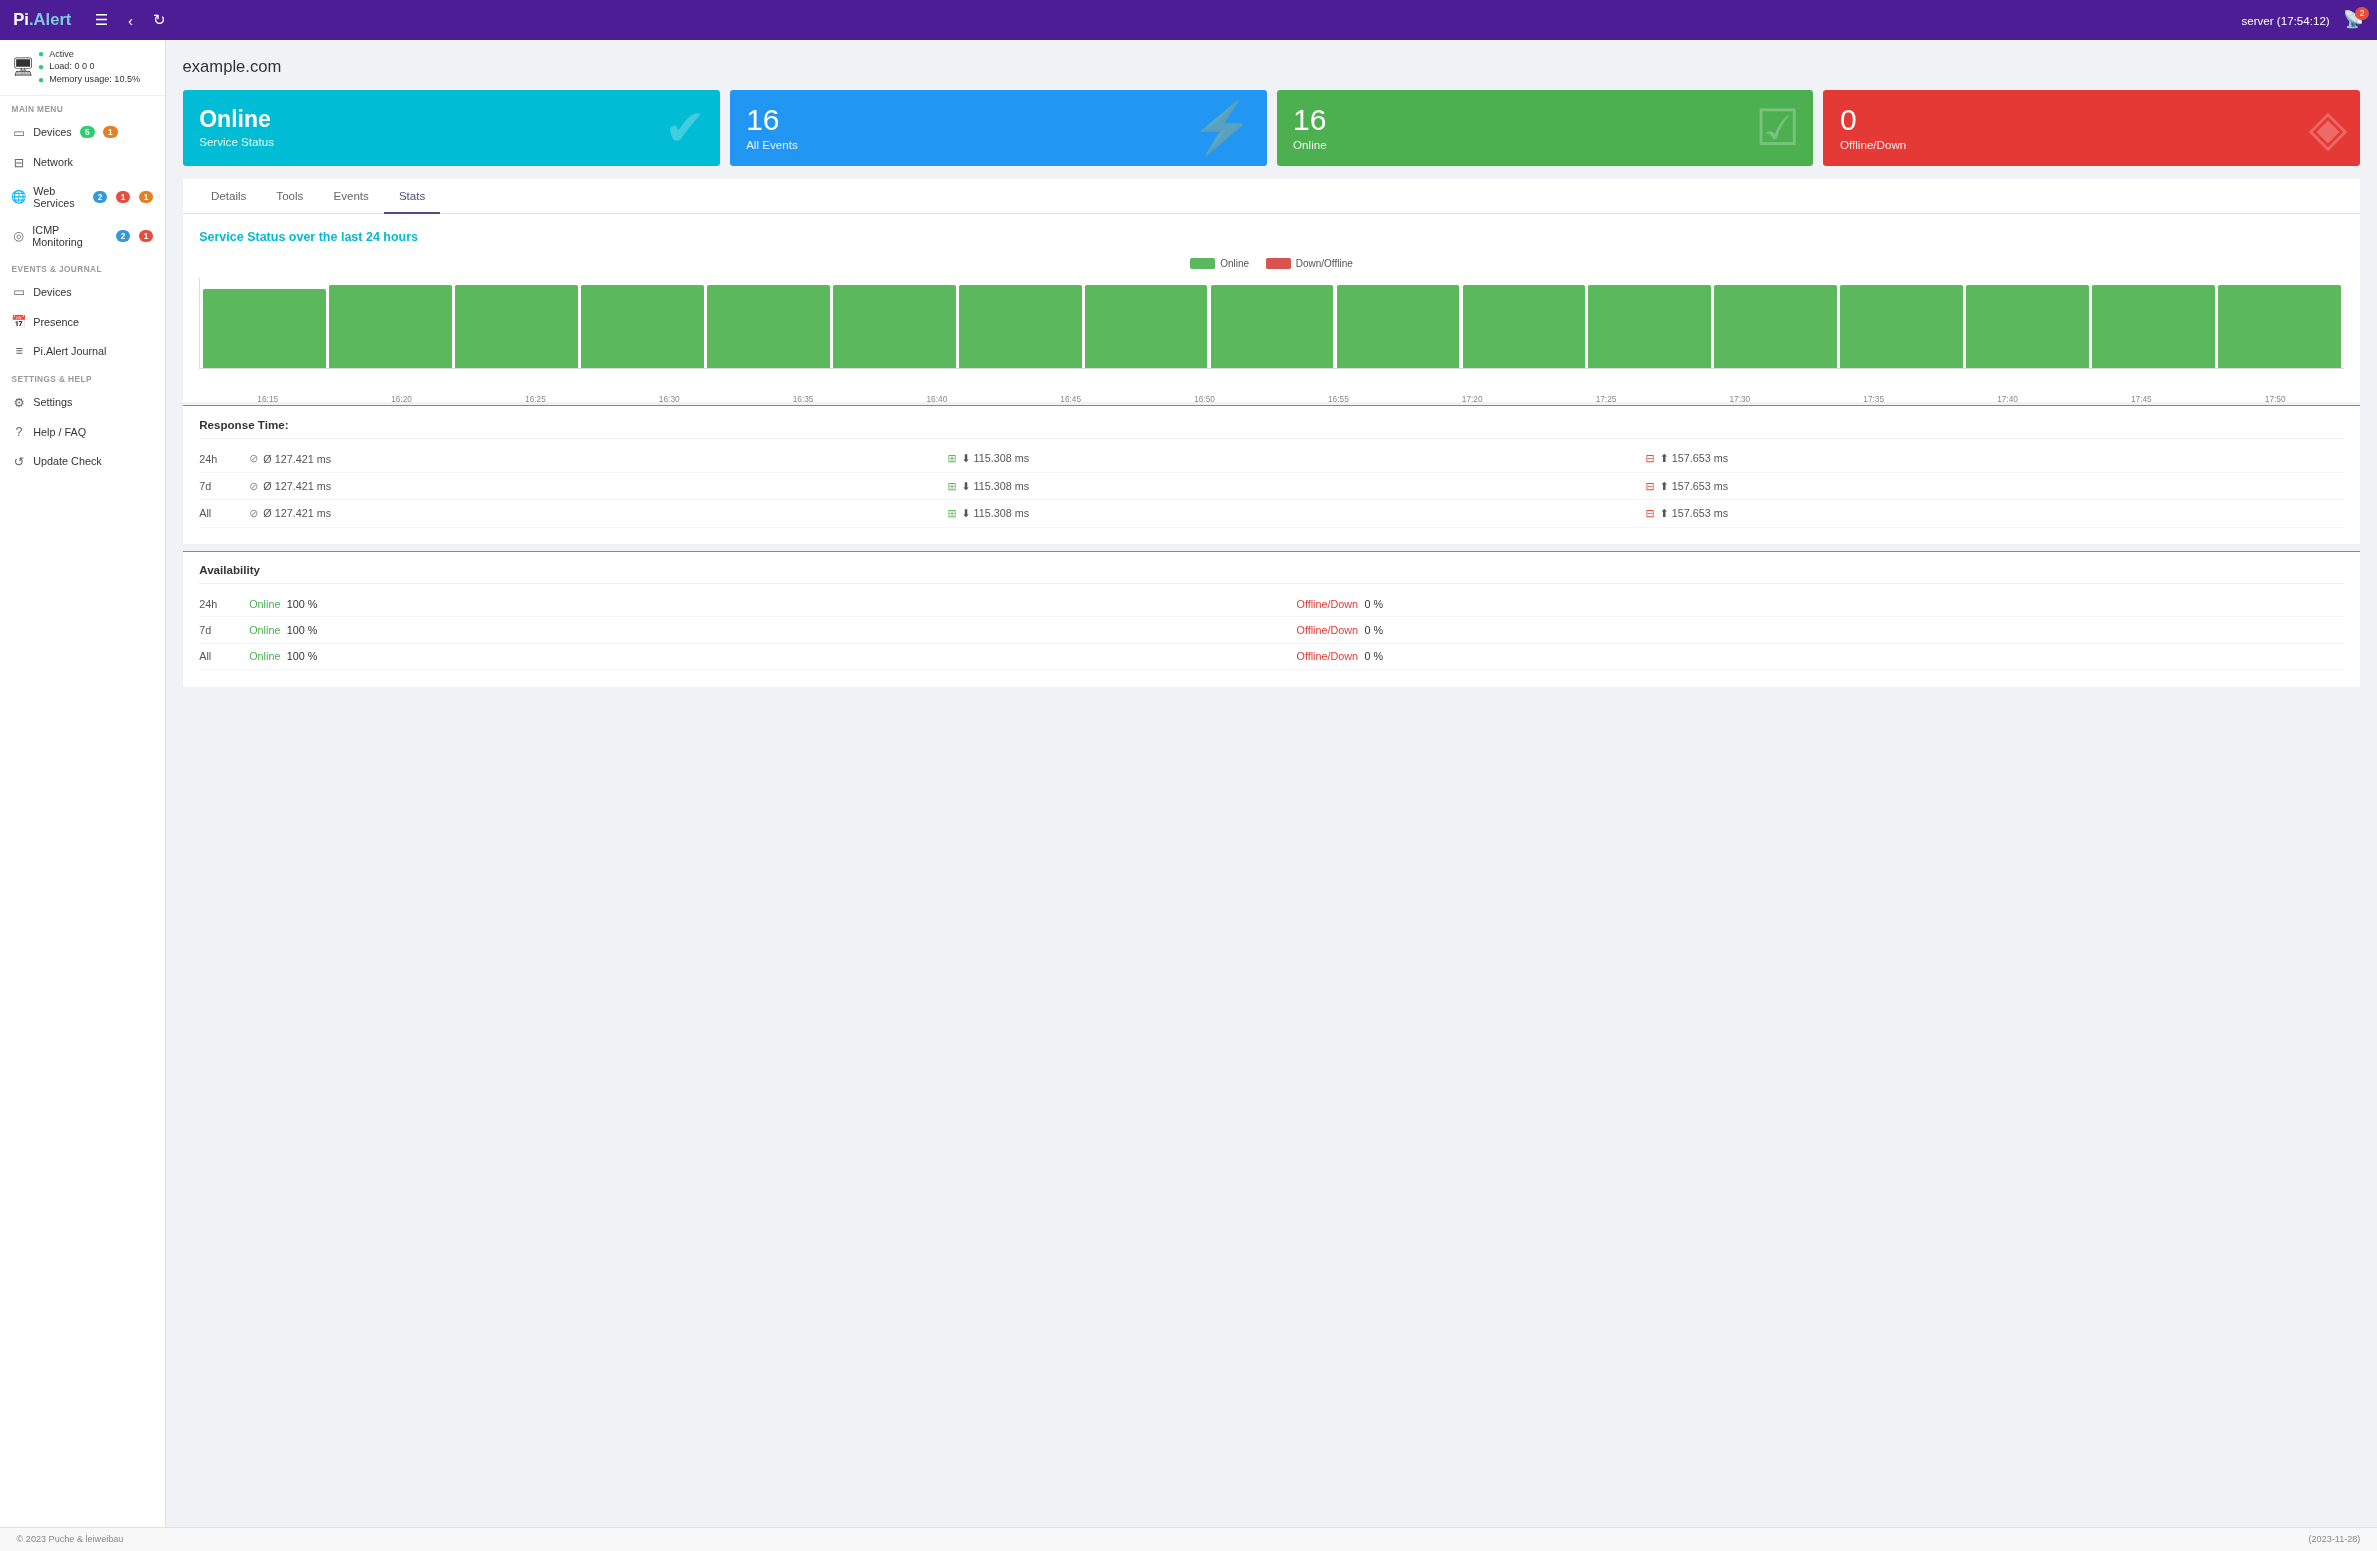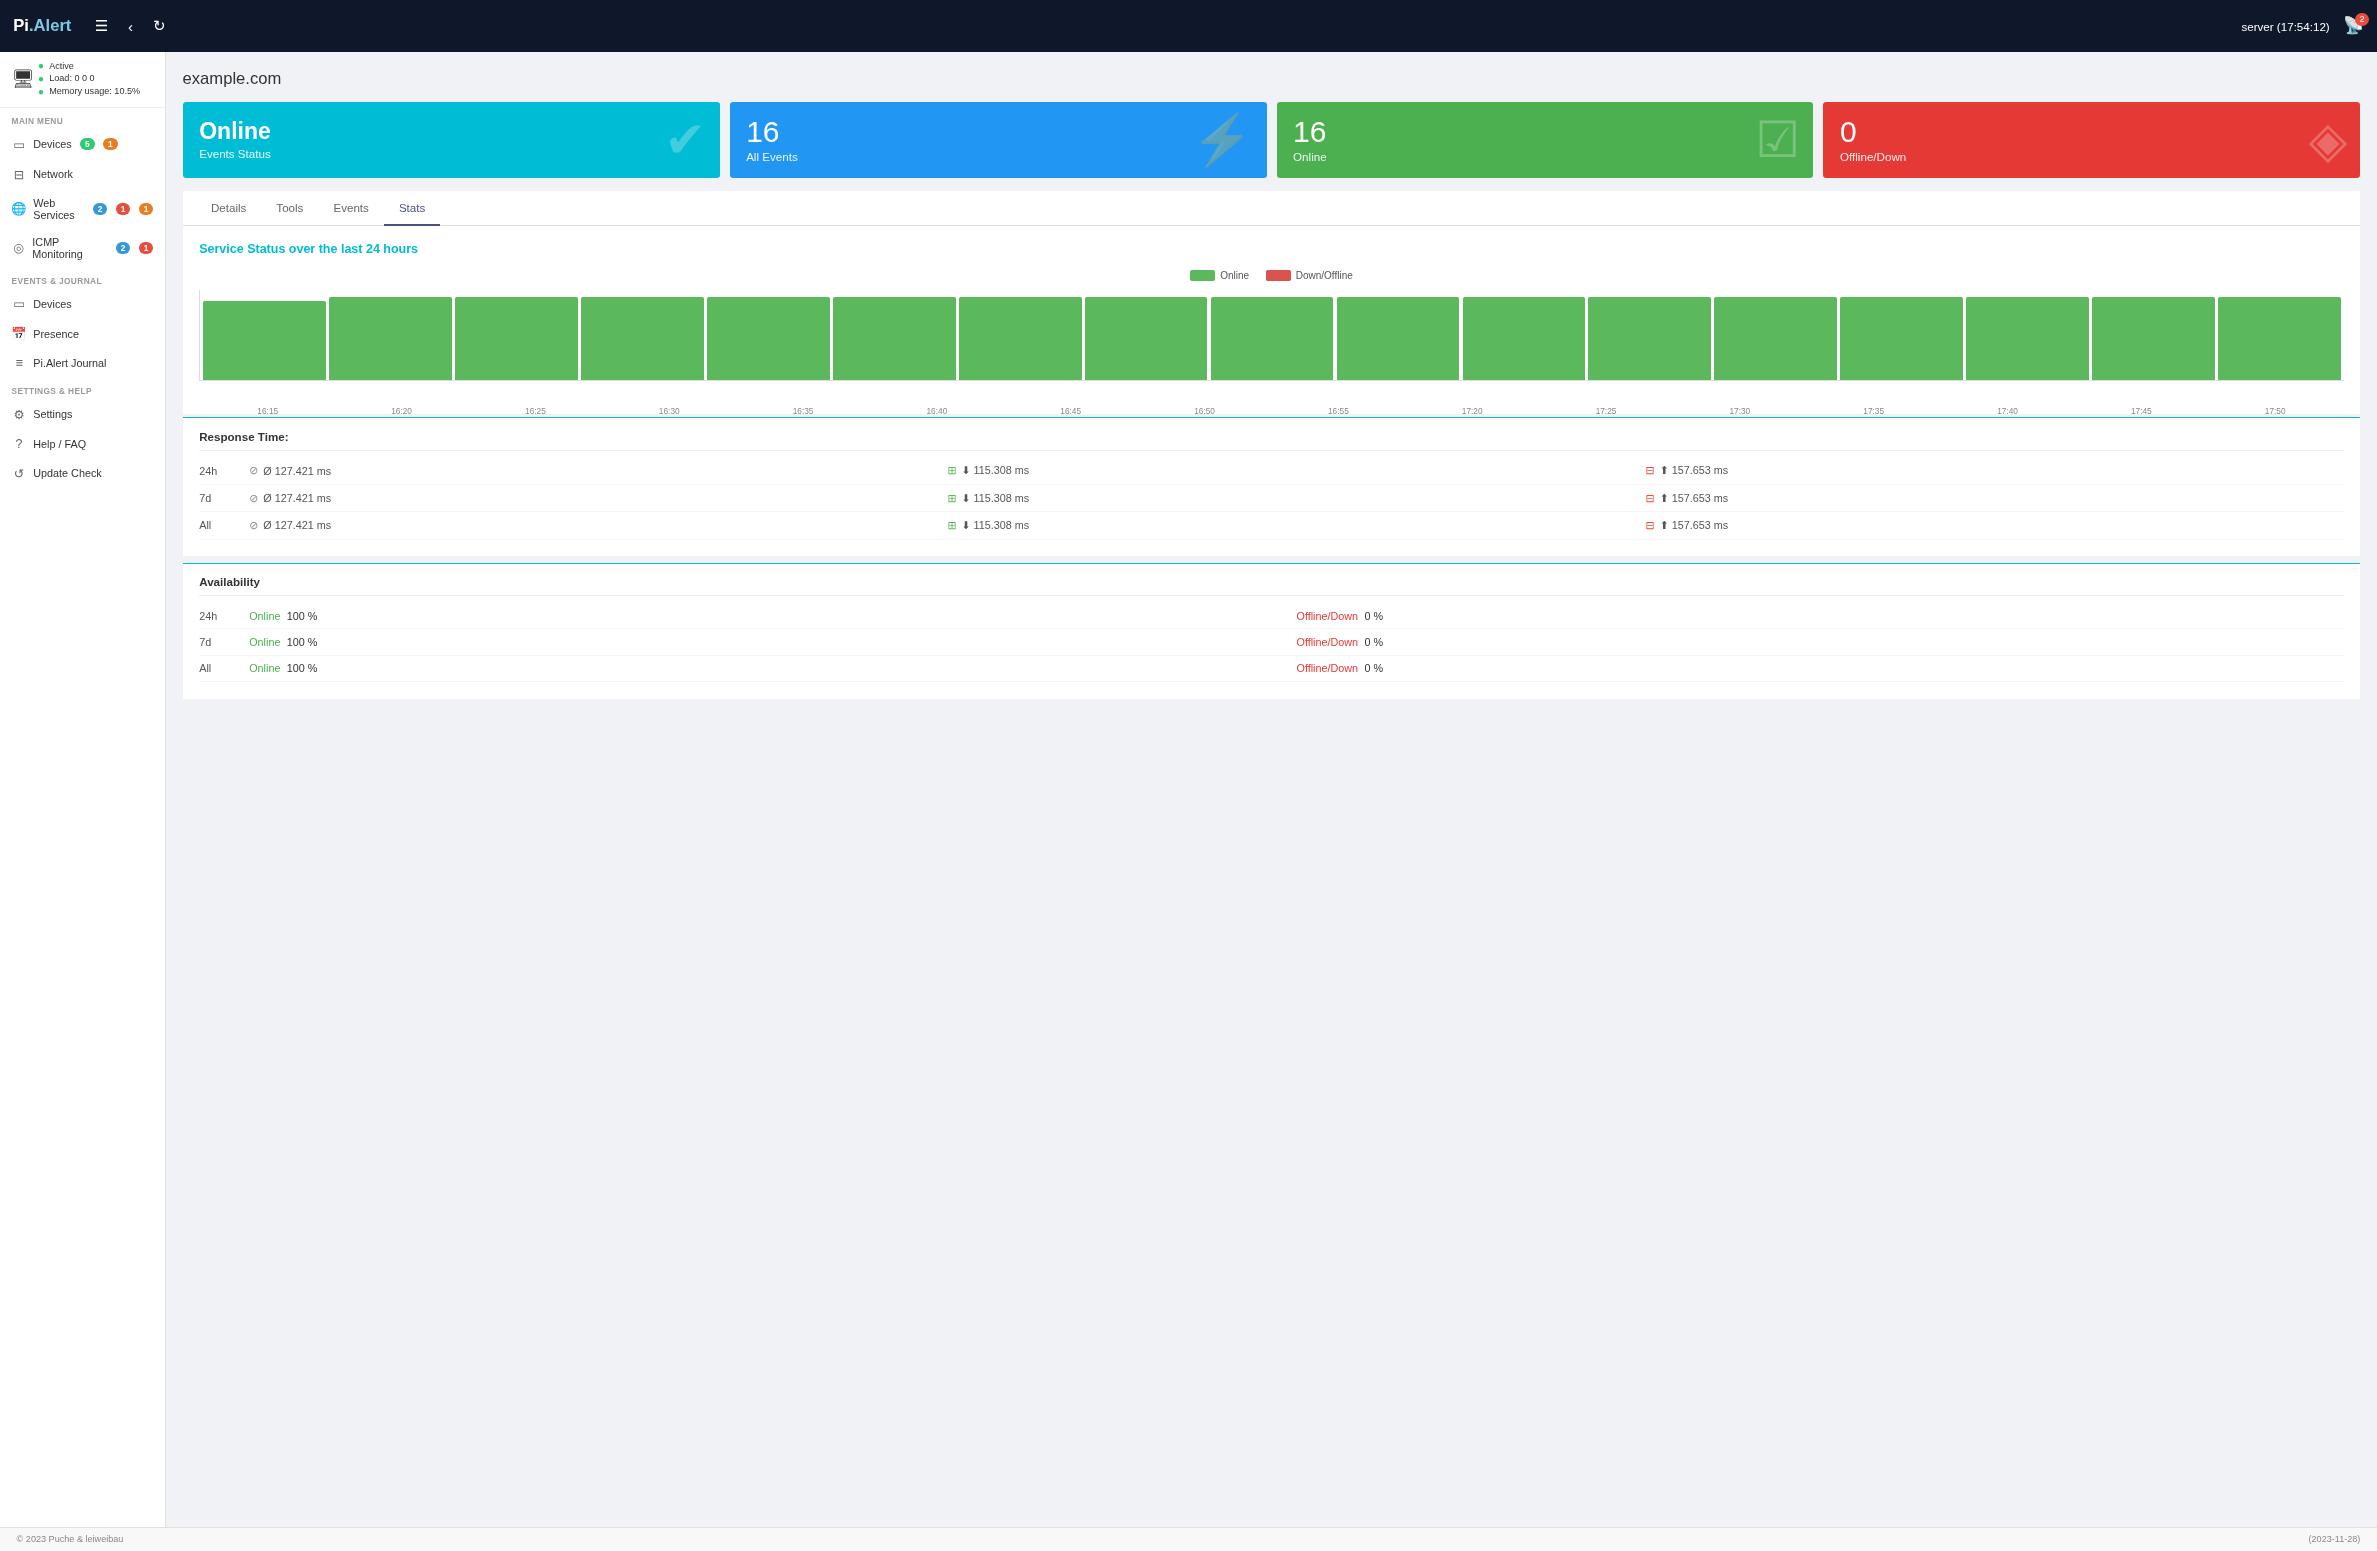--- a/index.html
+++ b/index.html
@@ -1,22 +1,22 @@
 <!DOCTYPE html>
 <html style="font-size:13.3px"><head>
   <meta charset="utf-8">
   <style>
     * { box-sizing: border-box; margin: 0; padding: 0; }
     body { font-family: 'Segoe UI', Arial, sans-serif; background: #f0f2f5; display: flex; flex-direction: column; height: 100vh; overflow: hidden; }
 
     
     .topnav {
-      background: #0f172a;
-      color: white;
-      height: 52px;
+      background: #4c1d95;
+      color: white;
+      height: 40px;
       display: flex;
       align-items: center;
       padding: 0 13.3px;
       flex-shrink: 0;
       z-index: 10;
     }
     .topnav-logo {
       font-size: 16.6px;
       font-weight: bold;
       margin-right: 20px;
@@ -414,21 +414,21 @@
     </div>
   </aside>
 
   <main class="content-area">
     <h1 class="page-title">example.com</h1>
 
     <div class="stat-cards">
       <div class="stat-card stat-card-cyan">
         <div class="stat-card-left">
           <div class="stat-card-number" style="font-size:23px;font-weight:bold;">Online</div>
-          <div class="stat-card-label">Events Status</div>
+          <div class="stat-card-label">Service Status</div>
         </div>
         <span class="stat-card-icon">✔</span>
       </div>
       <div class="stat-card stat-card-blue">
         <div class="stat-card-left">
           <div class="stat-card-number">16</div>
           <div class="stat-card-label">All Events</div>
         </div>
         <span class="stat-card-icon">⚡</span>
       </div>

